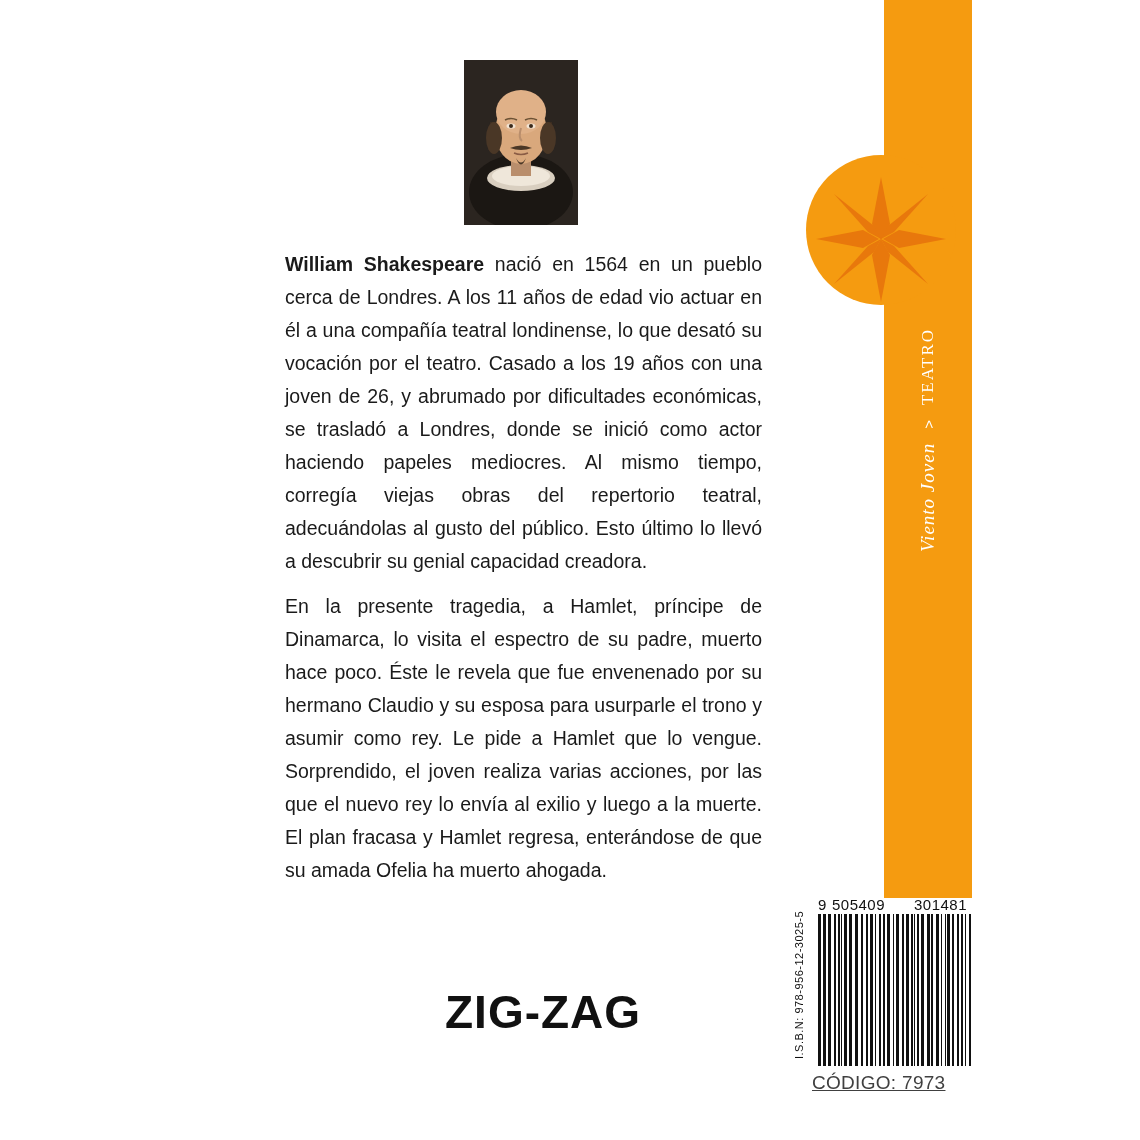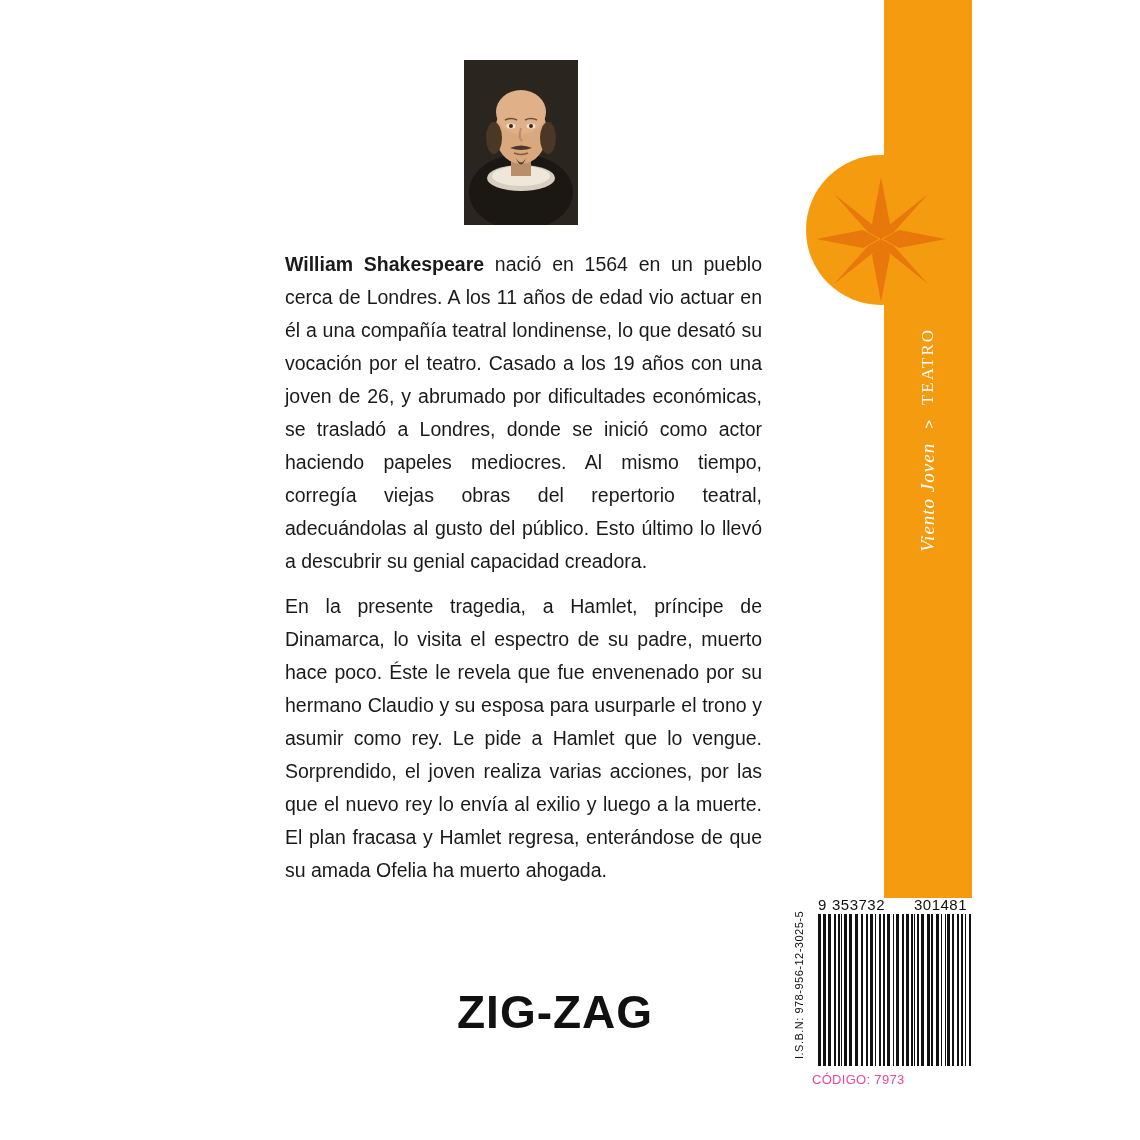--- a/index.html
+++ b/index.html
@@ -110,21 +110,20 @@
   
   .publisher {
     position: absolute;
     left: 445px;
     top: 985px;
     font-family: "Liberation Sans", sans-serif;
     font-weight: bold;
     font-size: 46px;
     letter-spacing: 1px;
     color: #111111;
-    margin-left: 12px;
   }
 
   
   .barcode-area {
     position: absolute;
     left: 790px;
     top: 890px;
     width: 190px;
     height: 200px;
   }
@@ -174,24 +173,25 @@
     position: absolute;
     top: 0;
     height: 100%;
     background: #111;
     display: block;
   }
   .codigo {
     position: absolute;
     left: 22px;
     top: 182px;
-    font-size: 13px;
-    color: #ec4899;
+    font-size: 19px;
+    color: #404040;
     font-family: "Liberation Sans", sans-serif;
     letter-spacing: 0.3px;
+    text-decoration: underline;
   }
 </style>
 </head>
 <body>
 
 <div id="page">
 
   <div class="orange-band"></div>
   <div class="orange-disc"></div>
 
@@ -262,21 +262,21 @@
   </div>
 
   <div class="publisher">ZIG-ZAG</div>
 
   <div class="barcode-area">
     <div class="isbn-vertical">
       <span>I.S.B.N: 978-956-12-3025-5</span>
     </div>
     <div class="ean-digits">
       <span class="ean-left">9</span>
-      <span class="ean-mid">353732</span>
+      <span class="ean-mid">505409</span>
       <span class="ean-right">301481</span>
     </div>
     <div class="bars" id="bars">
         <i style="left: 0px; width: 3px;"></i>
         <i style="left: 5px; width: 3px;"></i>
         <i style="left: 10px; width: 3px;"></i>
         <i style="left: 16px; width: 2px;"></i>
         <i style="left: 20px; width: 2px;"></i>
         <i style="left: 23px; width: 1px;"></i>
         <i style="left: 26px; width: 3px;"></i>

